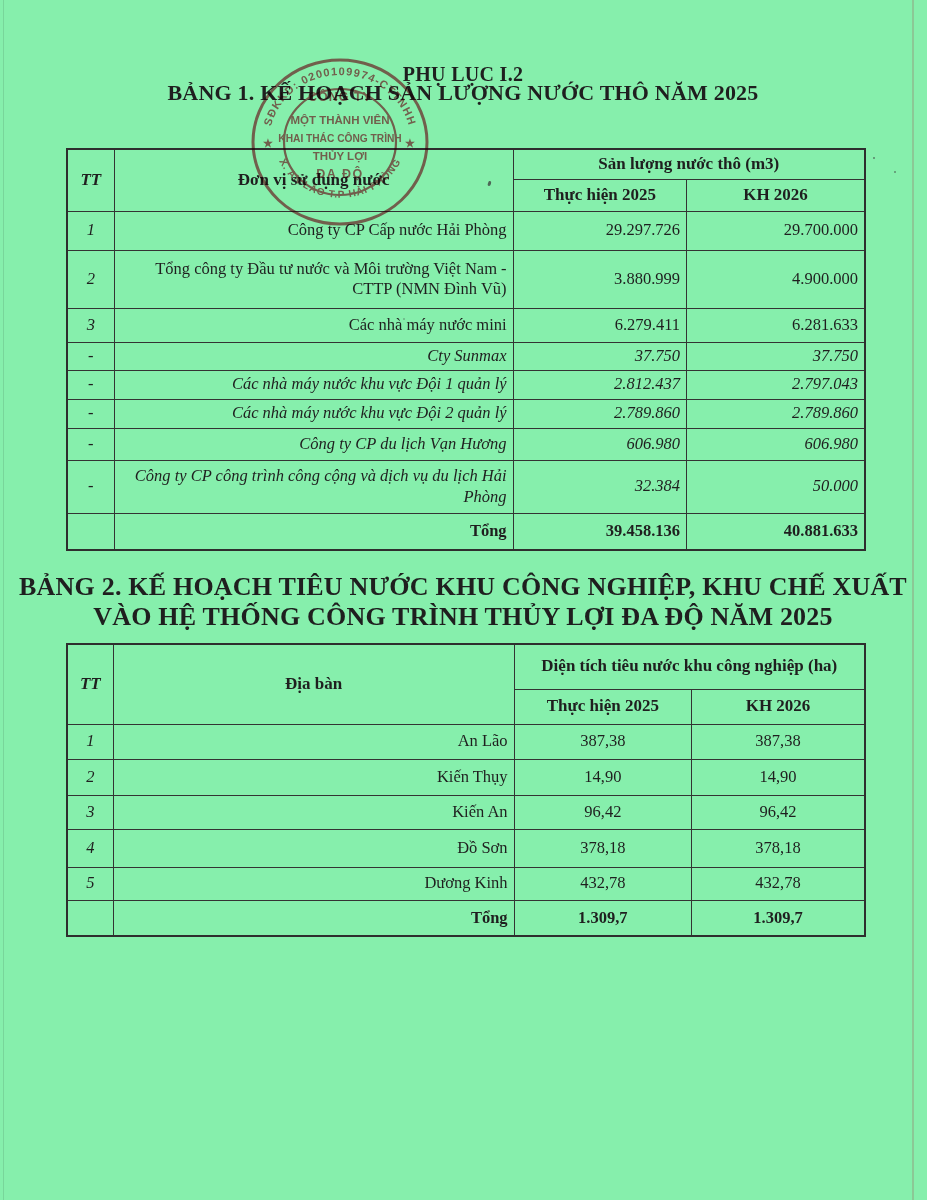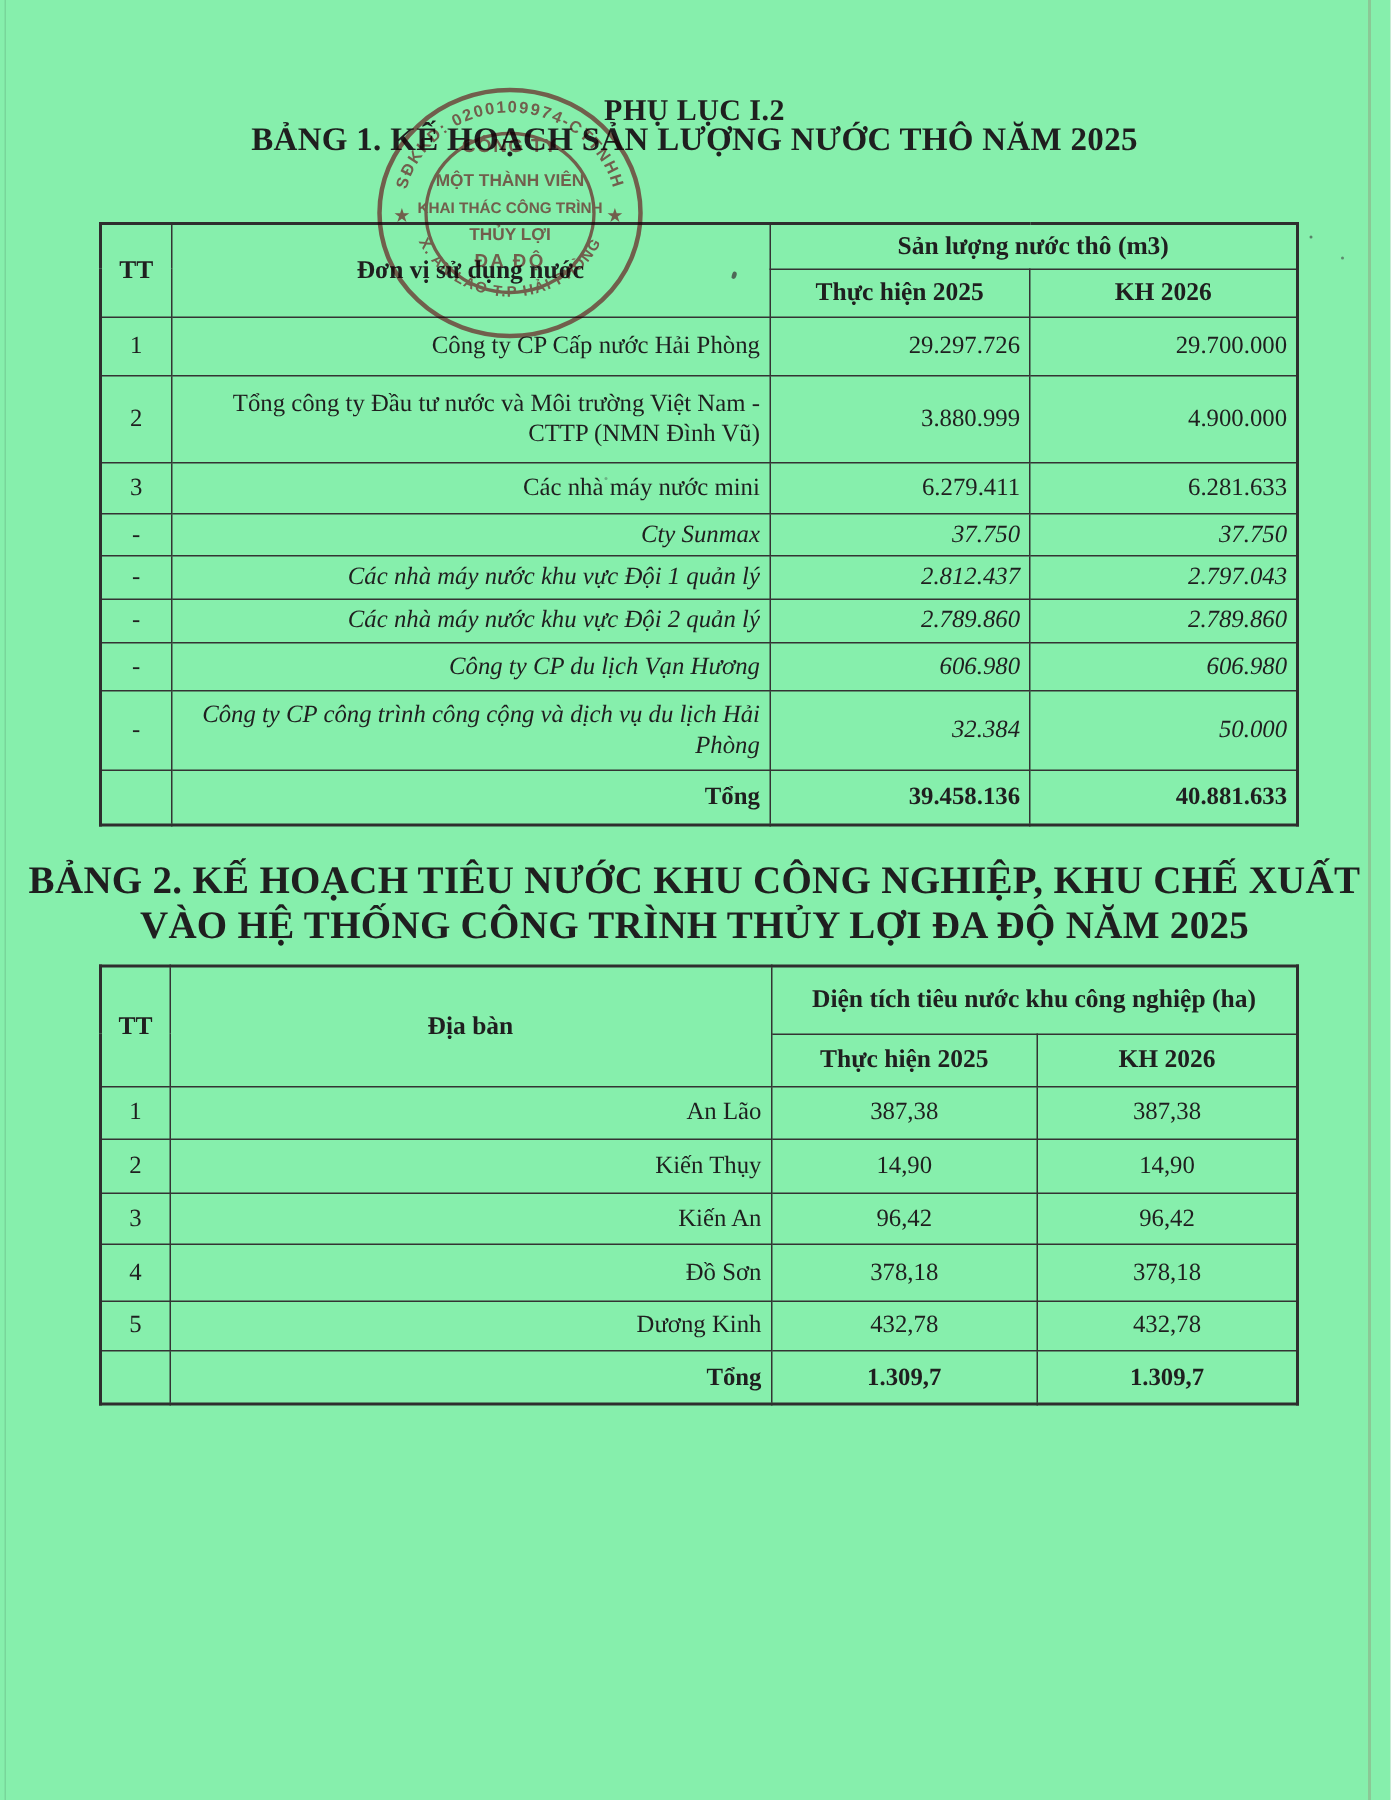--- a/index.html
+++ b/index.html
@@ -38,21 +38,21 @@
     border:1.5px solid #333;
     padding:1px 6px;
     vertical-align:middle;
     font-size:16.5px;
     line-height:1.22;
     overflow:hidden;
   }
   #table1{top:148px;}
   #table2{top:643px;}
   table.doc th{font-weight:bold;text-align:center;font-size:17px;}
-  .c-tt{text-align:center;}
+  .c-tt{text-align:center;font-style:italic;}
   .c-name{text-align:right;padding-left:7px;}
   .c-num{text-align:right;padding-right:10px;}
   .c-cnum{text-align:center;margin-left:32px;}
   tr.italic td{font-style:italic;}
   tr.total-row td{font-weight:bold;}
   #table1 tr.total-row{height:37px;}
   #table2 tr.total-row{height:36px;}
   #table1 tr.h1{height:30px;} #table1 tr.h2{height:32px;}
   #table2 tr.h1{height:45px;} #table2 tr.h2{height:35px;}
 

